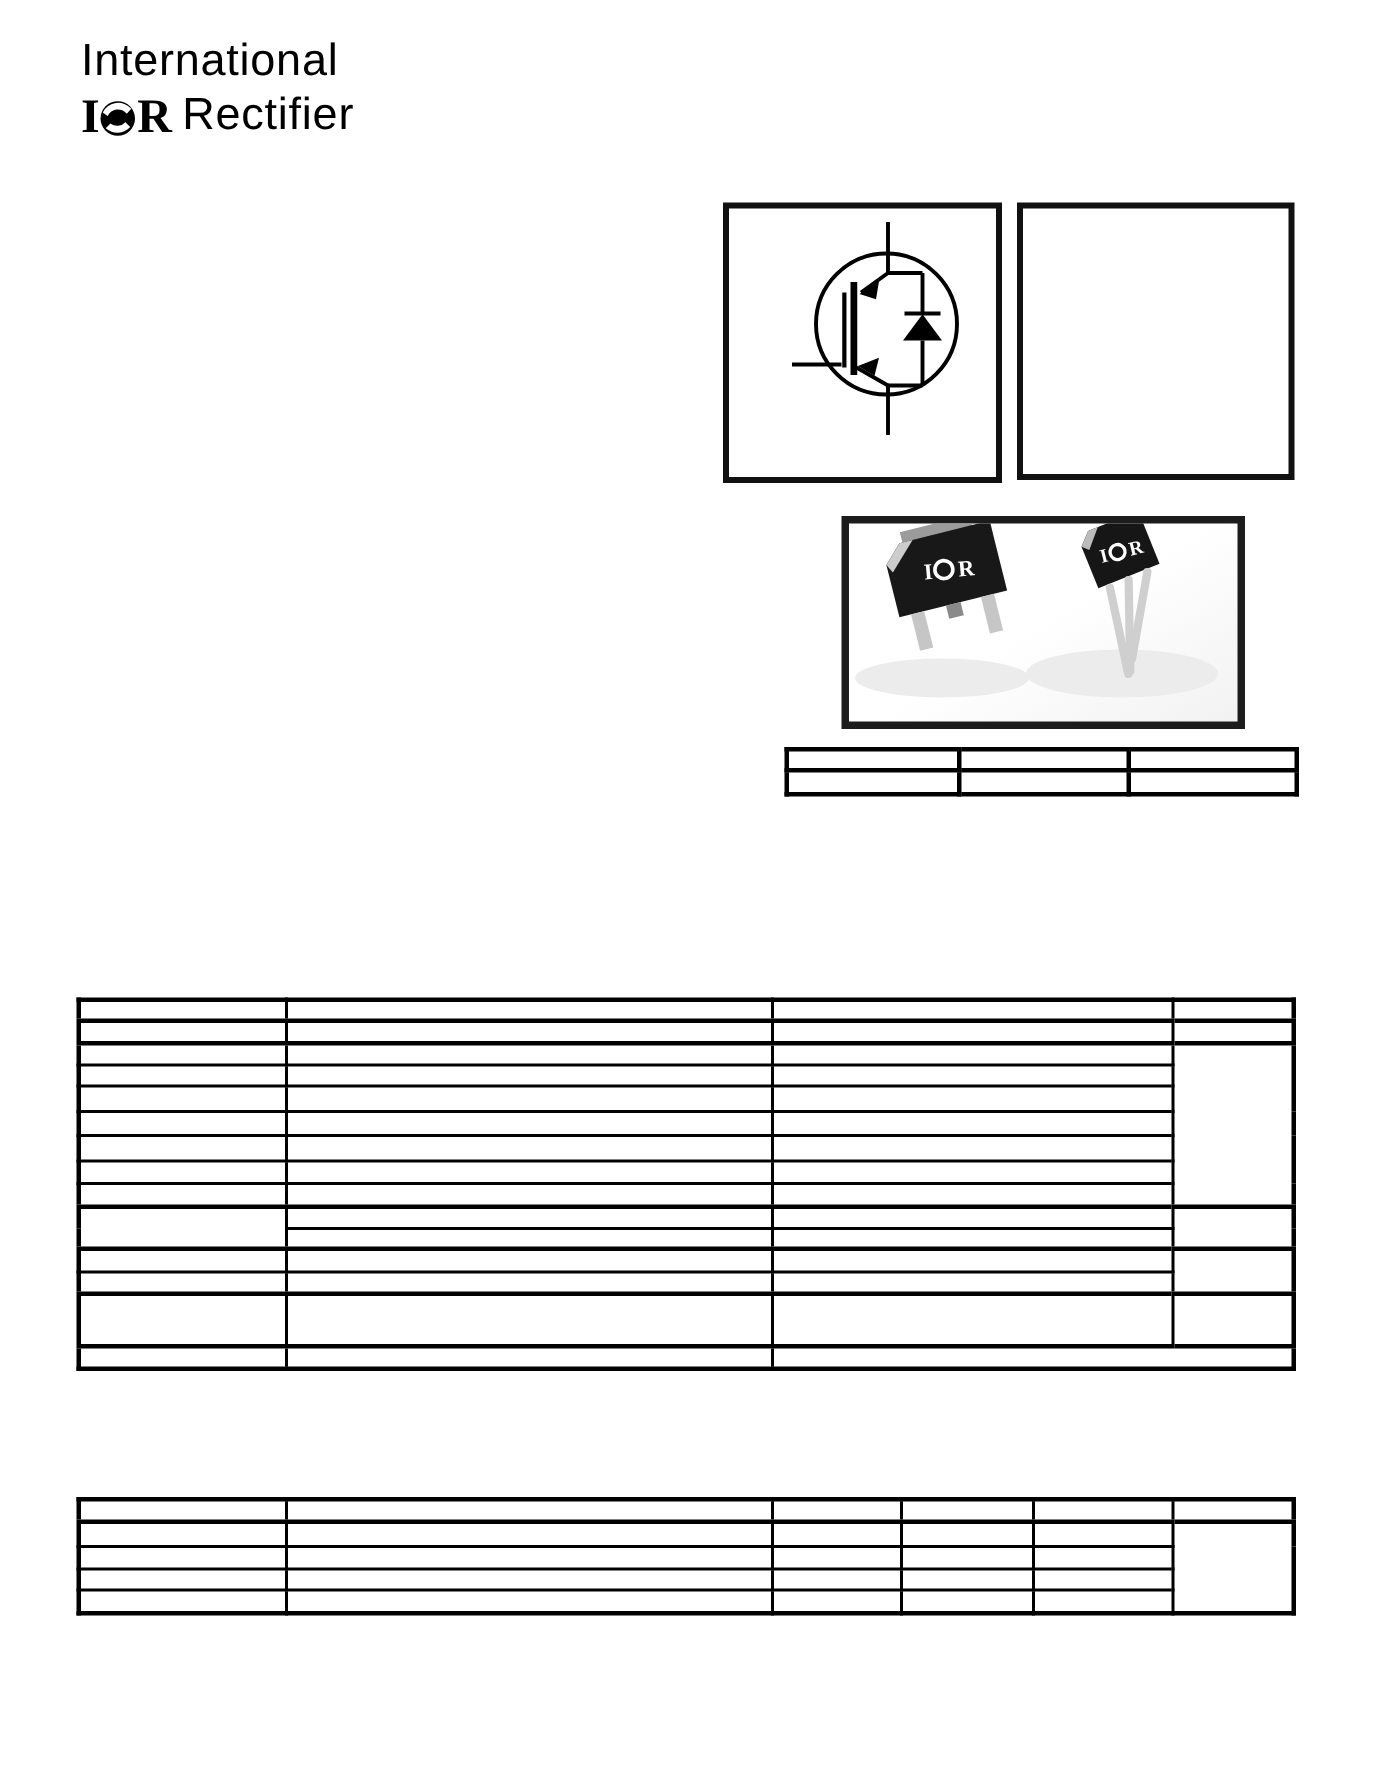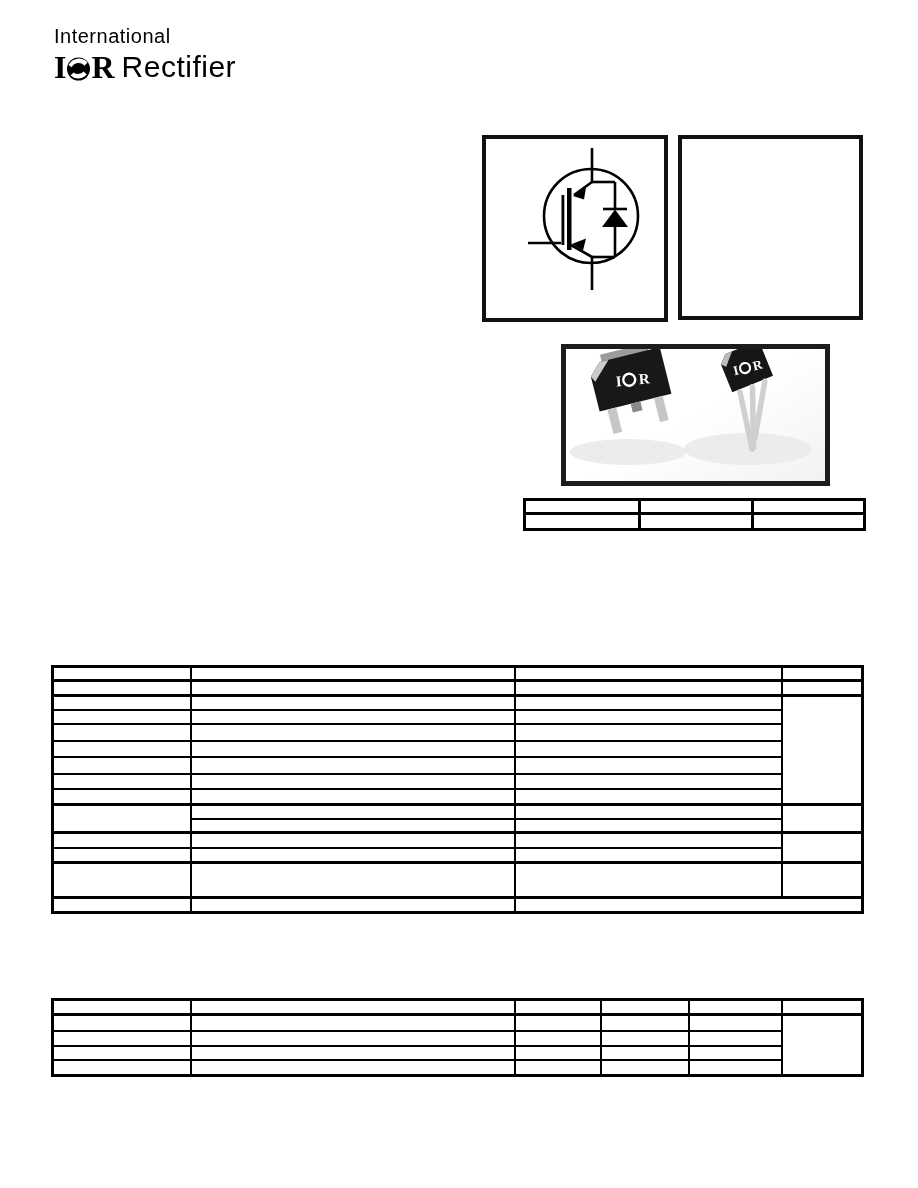--- a/index.html
+++ b/index.html
@@ -5,21 +5,21 @@
   html,body{margin:0;padding:0;}
   body{
     width:918px;height:1188px;position:relative;background:#ffffff;
     font-family:"Liberation Sans",sans-serif;overflow:hidden;
   }
   .abs{position:absolute;}
 
   
   #logo{left:54px;top:26px;color:#000;}
   #logo-line1{
-    font-size:20px;font-weight:400;letter-spacing:0.5px;line-height:1;
+    font-size:30px;font-weight:400;letter-spacing:0.5px;line-height:1;
     font-family:"Liberation Sans",sans-serif;
   }
   #logo-line2{display:flex;align-items:center;margin-top:5px;height:32px;}
   .brand-letter{
     font-family:"Liberation Serif",serif;font-weight:700;font-size:32px;line-height:1;
   }
   #globe-svg{margin:2px -1px 0 -1px;display:block;}
   #logo-rectifier{
     font-size:30px;font-weight:400;letter-spacing:0.5px;margin-left:7px;
     font-family:"Liberation Sans",sans-serif;

